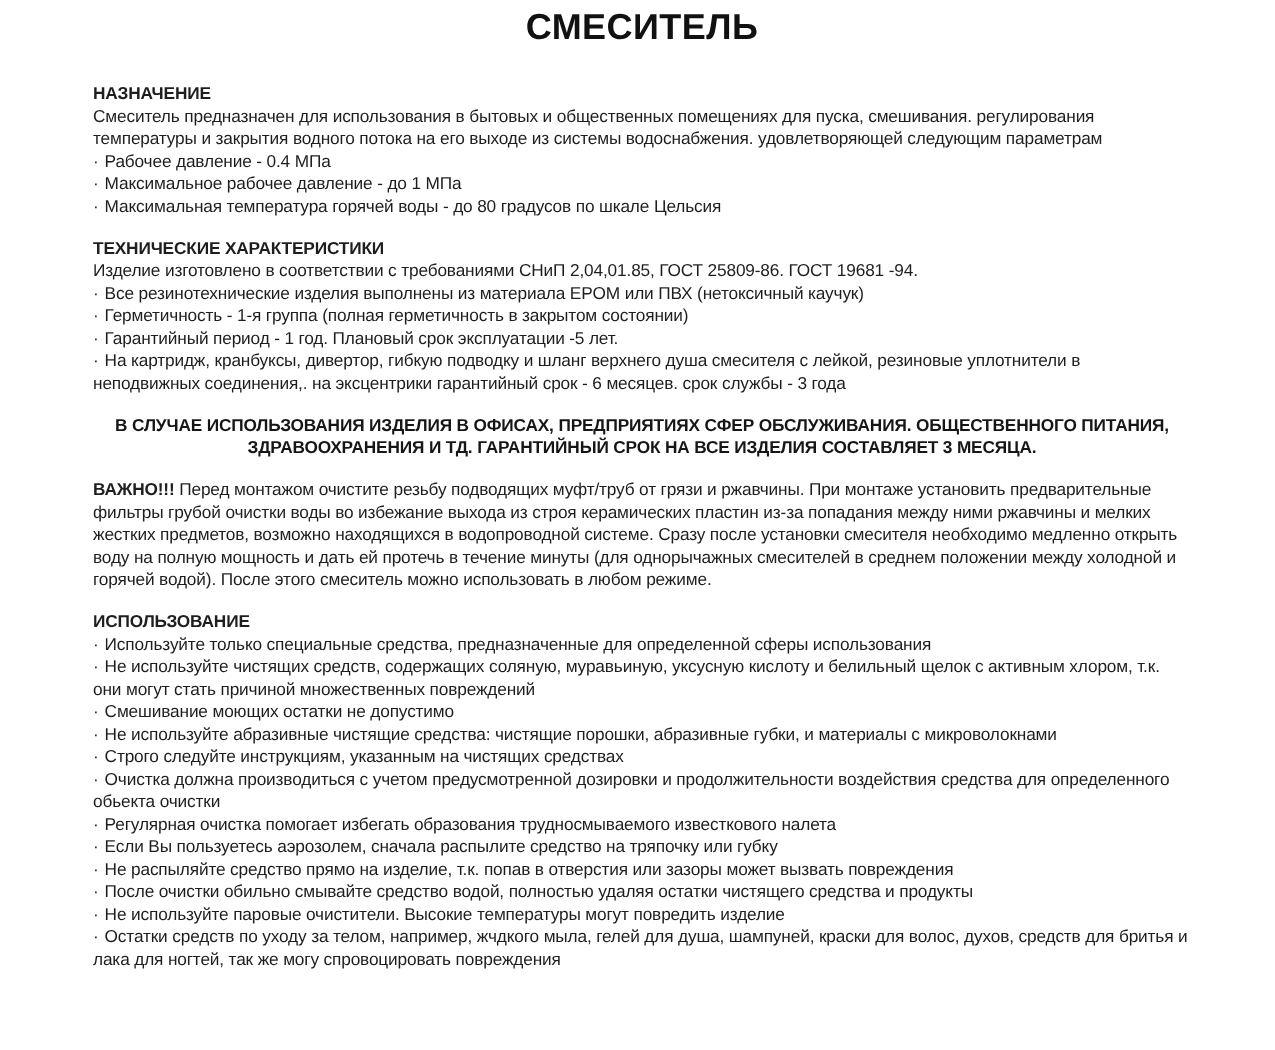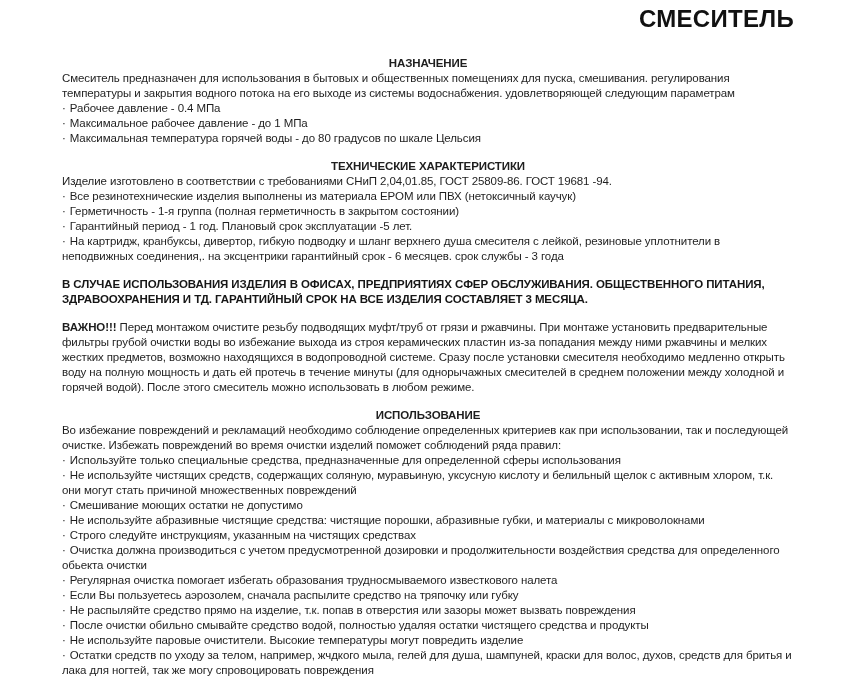--- a/index.html
+++ b/index.html
@@ -15,53 +15,53 @@
     width: 850px;
     height: 700px;
     padding: 4px 56px 0 62px;
     font-family: "Liberation Sans", sans-serif;
     color: #1e1e1e;
     font-size: 11.5px;
     line-height: 15px;
     letter-spacing: -0.1px;
   }
   .doc-title {
-    text-align: right;
+    text-align: center;
     font-size: 24px;
     line-height: 26px;
     font-weight: 700;
     letter-spacing: 0.3px;
     margin: 2px 0 0 0;
     color: #111;
   }
   .section-heading {
     font-weight: 700;
     font-size: 11.5px;
     margin: 0;
     padding: 0;
-    text-align: center;
   }
   .sp-lg { height: 24px; }
   .sp-md { height: 13px; }
   p.body-par {
     margin: 0;
     padding: 0;
   }
   .bullet {
     margin: 0;
     padding: 0;
   }
   .bullet .marker {
     display: inline;
     padding-right: 4px;
   }
   .caps-note {
     font-weight: 700;
     margin: 0;
     color: #161616;
+    text-align: center;
   }
   .imp-label {
     font-weight: 700;
   }
 </style>
 </head>
 <body>
 
 <div class="page">
 
@@ -88,21 +88,20 @@
 
   <p class="caps-note">В СЛУЧАЕ ИСПОЛЬЗОВАНИЯ ИЗДЕЛИЯ В ОФИСАХ, ПРЕДПРИЯТИЯХ СФЕР ОБСЛУЖИВАНИЯ. ОБЩЕСТВЕННОГО ПИТАНИЯ, ЗДРАВООХРАНЕНИЯ И ТД. ГАРАНТИЙНЫЙ СРОК НА ВСЕ ИЗДЕЛИЯ СОСТАВЛЯЕТ 3 МЕСЯЦА.</p>
 
   <div class="sp-md"></div>
 
   <p class="body-par"><span class="imp-label">ВАЖНО!!!</span> <span>Перед монтажом очистите резьбу подводящих муфт/труб от грязи и ржавчины. При монтаже установить предварительные фильтры грубой очистки воды во избежание выхода из строя керамических пластин из-за попадания между ними ржавчины и мелких жестких предметов, возможно находящихся в водопроводной системе. Сразу после установки смесителя необходимо медленно открыть воду на полную мощность и дать ей протечь в течение минуты (для однорычажных смесителей в среднем положении между холодной и горячей водой). После этого смеситель можно использовать в любом режиме.</span></p>
 
   <div class="sp-md"></div>
 
   <h2 class="section-heading">ИСПОЛЬЗОВАНИЕ</h2>
-  <p class="body-par">Во избежание повреждений и рекламаций необходимо соблюдение определенных критериев как при использовании, так и последующей очистке. Избежать повреждений во время очистки изделий поможет соблюдений ряда правил:</p>
   <div class="bullet"><span class="marker">·</span><span>Используйте только специальные средства, предназначенные для определенной сферы использования</span></div>
   <div class="bullet"><span class="marker">·</span><span>Не используйте чистящих средств, содержащих соляную, муравьиную, уксусную кислоту и белильный щелок с активным хлором, т.к. они могут стать причиной множественных повреждений</span></div>
   <div class="bullet"><span class="marker">·</span><span>Смешивание моющих остатки не допустимо</span></div>
   <div class="bullet"><span class="marker">·</span><span>Не используйте абразивные чистящие средства: чистящие порошки, абразивные губки, и материалы с микроволокнами</span></div>
   <div class="bullet"><span class="marker">·</span><span>Строго следуйте инструкциям, указанным на чистящих средствах</span></div>
   <div class="bullet"><span class="marker">·</span><span>Очистка должна производиться с учетом предусмотренной дозировки и продолжительности воздействия средства для определенного обьекта очистки</span></div>
   <div class="bullet"><span class="marker">·</span><span>Регулярная очистка помогает избегать образования трудносмываемого известкового налета</span></div>
   <div class="bullet"><span class="marker">·</span><span>Если Вы пользуетесь аэрозолем, сначала распылите средство на тряпочку или губку</span></div>
   <div class="bullet"><span class="marker">·</span><span>Не распыляйте средство прямо на изделие, т.к. попав в отверстия или зазоры может вызвать повреждения</span></div>
   <div class="bullet"><span class="marker">·</span><span>После очистки обильно смывайте средство водой, полностью удаляя остатки чистящего средства и продукты</span></div>

